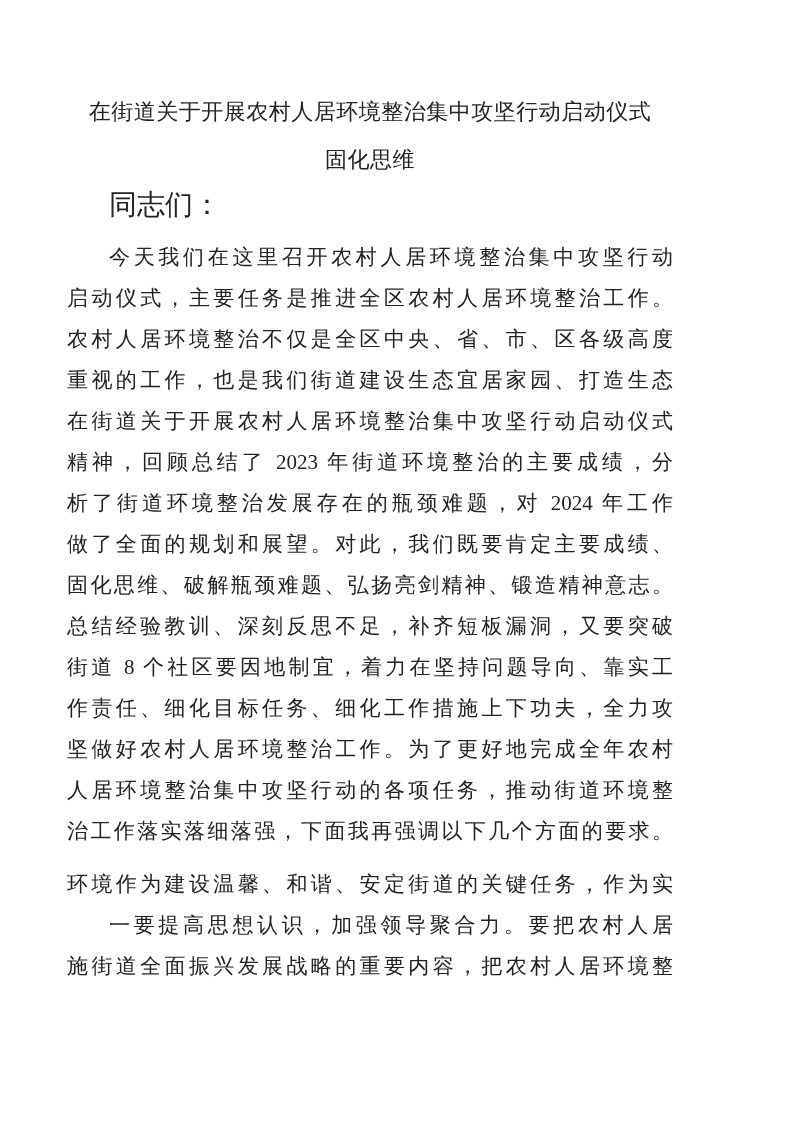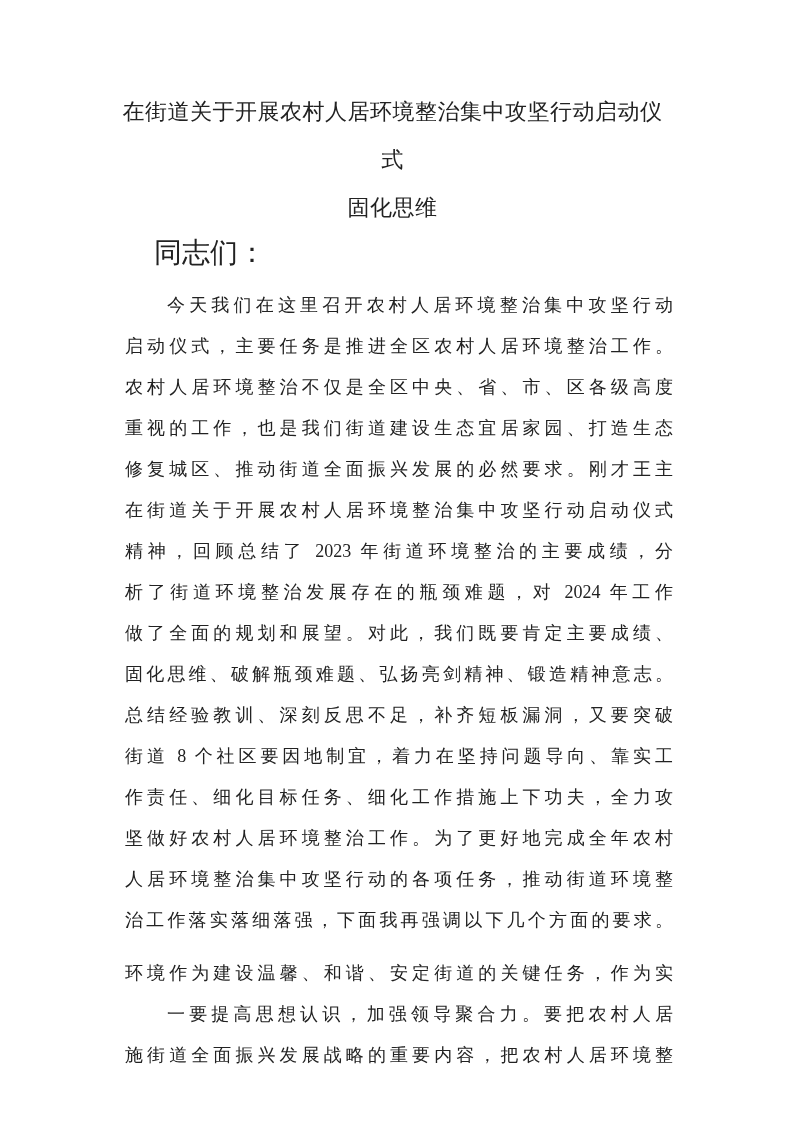--- a/index.html
+++ b/index.html
@@ -10,45 +10,44 @@
   .page {
     position: relative;
     width: 793px;
     height: 1122px;
     background: #ffffff;
     overflow: hidden;
     color: #222222;
     font-family: "Liberation Serif", "DejaVu Serif", serif;
   }
   .content {
-    padding: 88px 120px 0 112px; 
+    padding: 88px 120px 0 67px; 
   }
   .title {
     margin: 0;
     font-size: 22px;
     font-weight: normal;
     line-height: 48px;
     text-align: center;
     letter-spacing: 0.5px;
   }
   .title-line { display: block; }
   .salutation {
     margin: 0;
     padding-left: 42px;          
     font-size: 28px;
     line-height: 41px;
     text-align: left;
   }
   .para { margin: 12px 0 0 0; }
   .line {
-    font-size: 18px;
+    font-size: 21px;
     line-height: 41px;
     text-align: justify;
     text-align-last: justify;    
-    margin-left: 13px;
   }
   .line.first { padding-left: 42px; }
 </style>
 </head>
 <body>
 
 <div class="page">
   <div class="content">
 
     <h1 class="title">
@@ -57,21 +56,20 @@
     </h1>
 
     <div class="body-text">
       <p class="salutation">同志们：</p>
       <div id="paragraphs">
           <div class="para">
             <div class="line first">今天我们在这里召开农村人居环境整治集中攻坚行动</div>
             <div class="line">启动仪式，主要任务是推进全区农村人居环境整治工作。</div>
             <div class="line">农村人居环境整治不仅是全区中央、省、市、区各级高度</div>
             <div class="line">重视的工作，也是我们街道建设生态宜居家园、打造生态</div>
-            <div class="line">修复城区、推动街道全面振兴发展的必然要求。刚才王主</div>
             <div class="line">在街道关于开展农村人居环境整治集中攻坚行动启动仪式</div>
             <div class="line">精神，回顾总结了 2023 年街道环境整治的主要成绩，分</div>
             <div class="line">析了街道环境整治发展存在的瓶颈难题，对 2024 年工作</div>
             <div class="line">做了全面的规划和展望。对此，我们既要肯定主要成绩、</div>
             <div class="line">固化思维、破解瓶颈难题、弘扬亮剑精神、锻造精神意志。</div>
             <div class="line">总结经验教训、深刻反思不足，补齐短板漏洞，又要突破</div>
             <div class="line">街道 8 个社区要因地制宜，着力在坚持问题导向、靠实工</div>
             <div class="line">作责任、细化目标任务、细化工作措施上下功夫，全力攻</div>
             <div class="line">坚做好农村人居环境整治工作。为了更好地完成全年农村</div>
             <div class="line">人居环境整治集中攻坚行动的各项任务，推动街道环境整</div>

